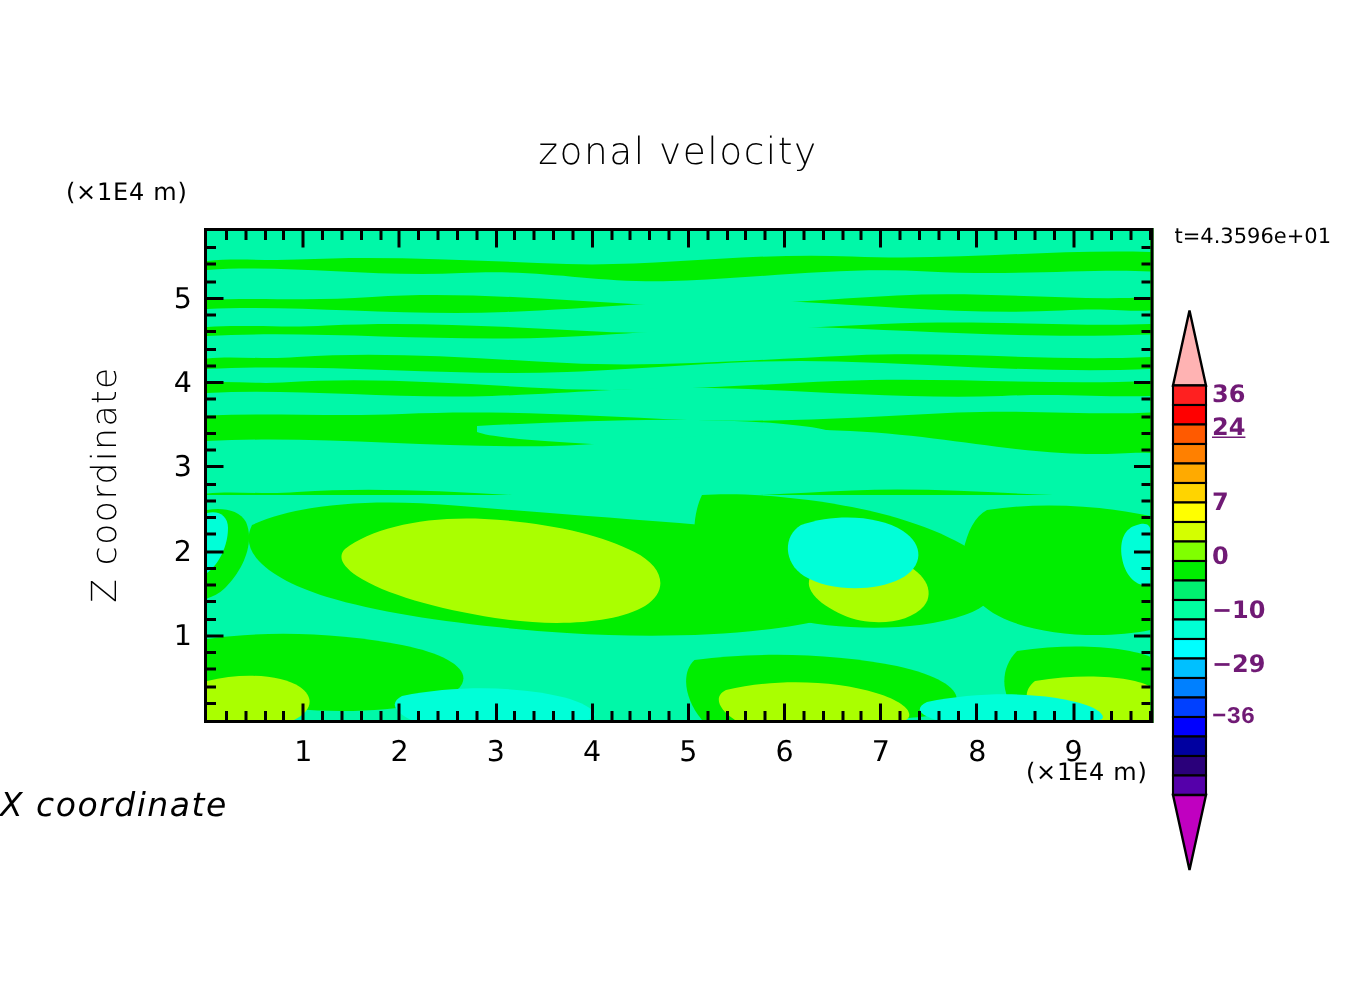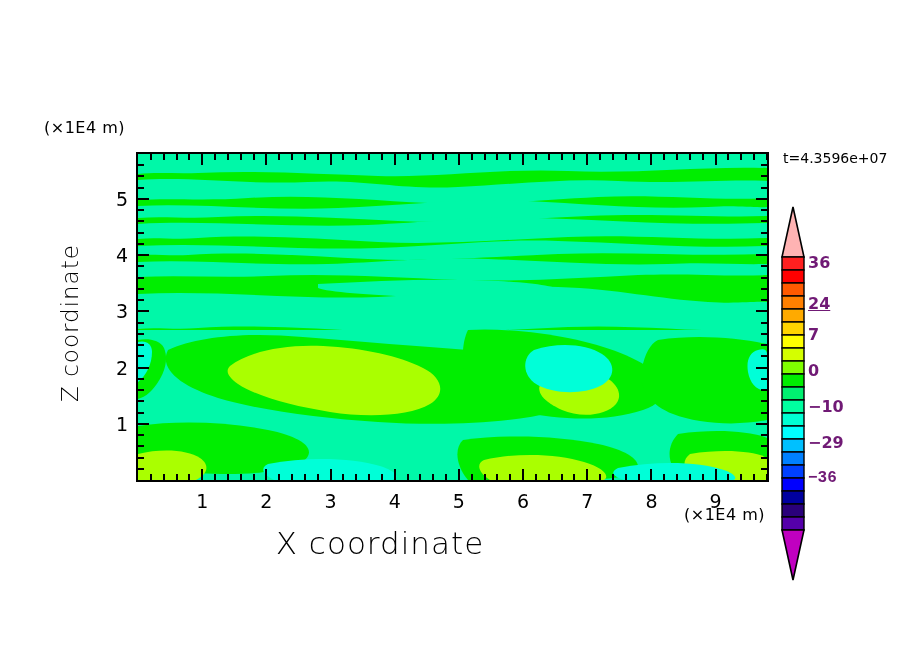--- a/index.html
+++ b/index.html
@@ -43,24 +43,24 @@
   }
   #xunit {
     left: 684px; top: 505px;
     font-size: 16px;
     letter-spacing: 0.5px;
   }
   
   #xtitle {
     left: 0; top: 525px;
     width: 760px;
-    text-align: center;
-    font-size: 31px;
+    font-size: 22px;
     letter-spacing: 1px;
     font-weight: 300;
+    font-style: italic;
   }
   #ytitle {
     left: -60px;
     top: 310px;
     width: 260px;
     text-align: center;
     font-size: 23px;
     letter-spacing: 1px;
     font-weight: 300;
     transform: rotate(-90deg);
@@ -123,24 +123,25 @@
     font-size: 16px;
     font-weight: bold;
     color: #701a75;
   }
 </style>
 </head>
 <body>
 
 <div id="figure">
 
+  <div class="txt" id="title">zonal velocity</div>
 
   <div class="txt" id="yunit">(×1E4 m)</div>
 
-  <div class="txt" id="timestamp">t=4.3596e+07</div>
+  <div class="txt" id="timestamp">t=4.3596e+01</div>
 
   <div class="txt" id="ytitle">Z coordinate</div>
   <div class="txt" id="xtitle">X coordinate</div>
   <div class="txt" id="xunit">(×1E4 m)</div>
 
   <div id="plot">
     <svg id="plotsvg" width="629" height="326" viewBox="0 0 629 326" xmlns="http://www.w3.org/2000/svg">
       <rect x="0" y="0" width="629" height="326" fill="#00ee00"></rect>
 
       <g>
@@ -418,21 +419,21 @@
         <rect x="2" y="247" width="22" height="13" fill="#0080ff" stroke="#000" stroke-width="1.4"></rect>
         <rect x="2" y="260" width="22" height="13" fill="#0040ff" stroke="#000" stroke-width="1.4"></rect>
         <rect x="2" y="273" width="22" height="13" fill="#0000ff" stroke="#000" stroke-width="1.4"></rect>
         <rect x="2" y="286" width="22" height="13" fill="#0000a0" stroke="#000" stroke-width="1.4"></rect>
         <rect x="2" y="299" width="22" height="13" fill="#2a007a" stroke="#000" stroke-width="1.4"></rect>
         <rect x="2" y="312" width="22" height="13" fill="#5500aa" stroke="#000" stroke-width="1.4"></rect>
         <path d="M2,325 L24,325 L13,375 Z" fill="#c000c0" stroke="#000" stroke-width="1.6"></path>
       </svg></div>
   <div id="cblabels">
       <div class="cblab" style="top: 252.5px;">36</div>
-      <div class="cblab" style="top: 294px; text-decoration: underline;">24</div>
+      <div class="cblab" style="top: 275px; text-decoration: underline;">24</div>
       <div class="cblab" style="top: 324.52px;">7</div>
       <div class="cblab" style="top: 360.53px;">0</div>
       <div class="cblab" style="top: 396.54px;">−10</div>
       <div class="cblab" style="top: 432.55px;">−29</div>
       <div class="cblab" style="top: 468.56px; font-family: Liberation Mono, monospace;">−36</div>
     </div>
 
 </div>
 
 </body></html>

